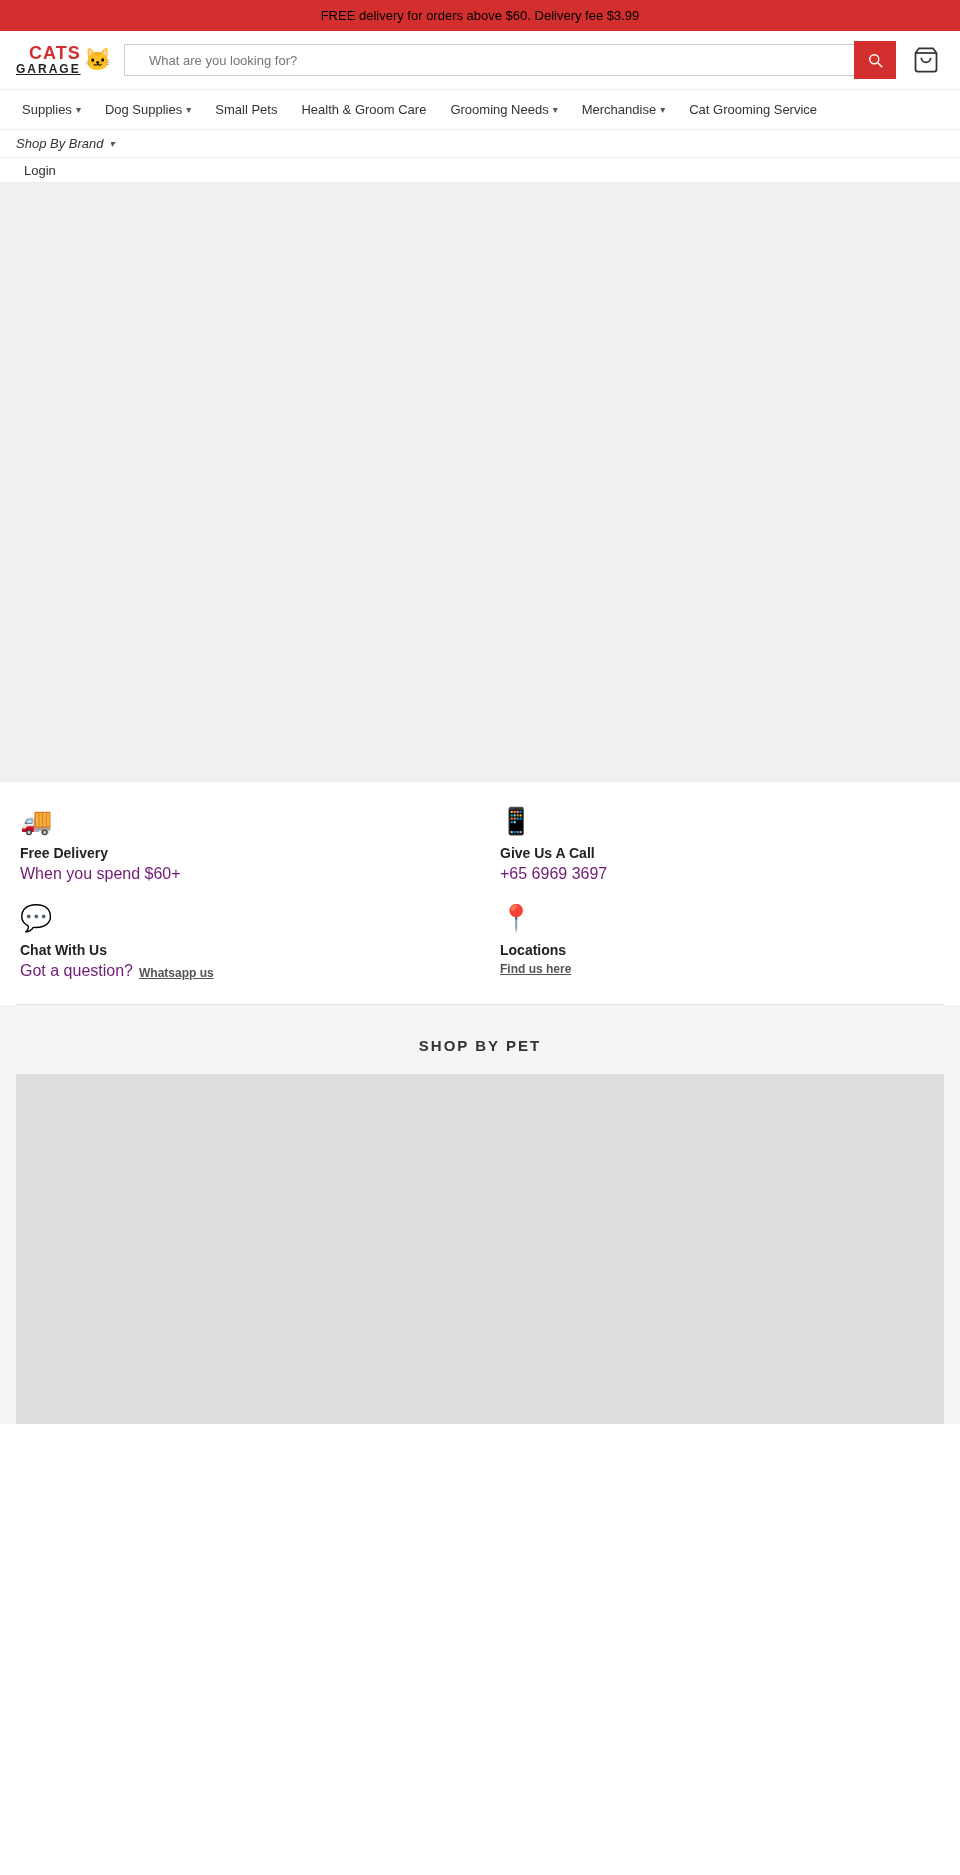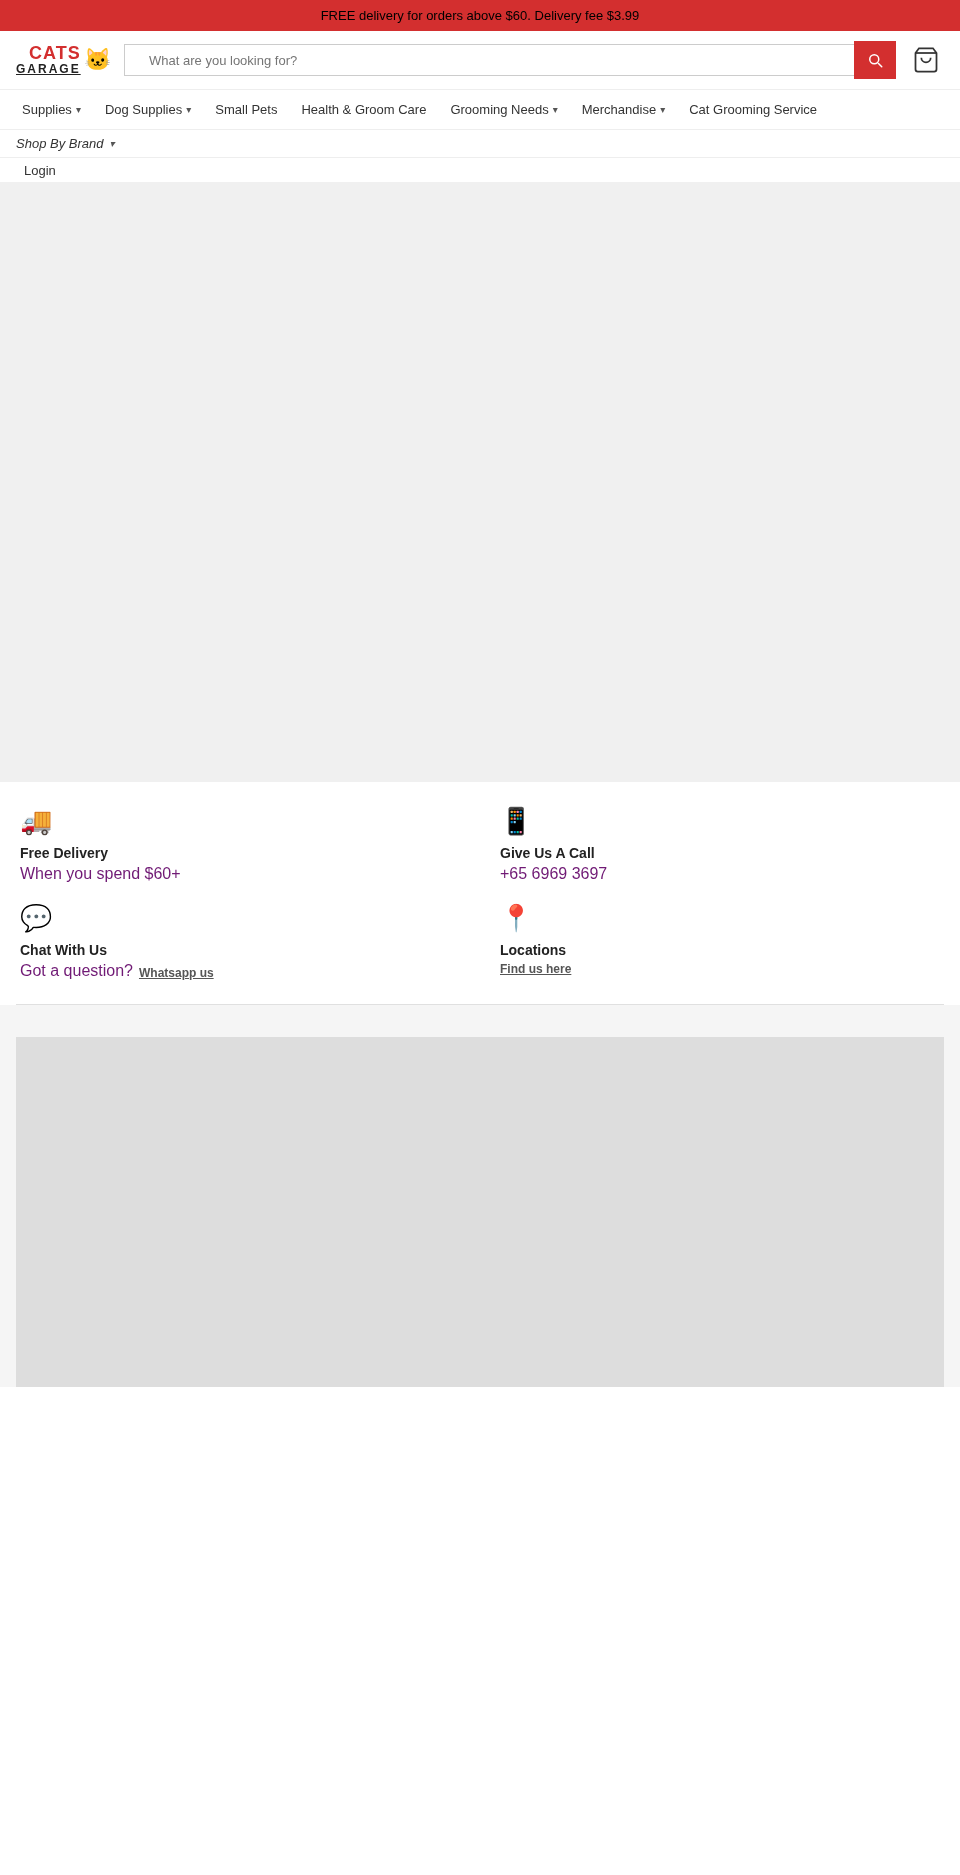--- a/index.html
+++ b/index.html
@@ -310,14 +310,15 @@
     <div class="info-icon">📍</div>
     <div class="info-title">Locations</div>
     <div class="info-link">Find us here</div>
   </div>
 
 </div>
 
 <div class="divider"></div>
 
 <div class="shop-by-pet-section">
+  <div class="section-title">SHOP BY PET</div>
   <div class="shop-by-pet-image"></div>
 </div>
 
 </body></html>

